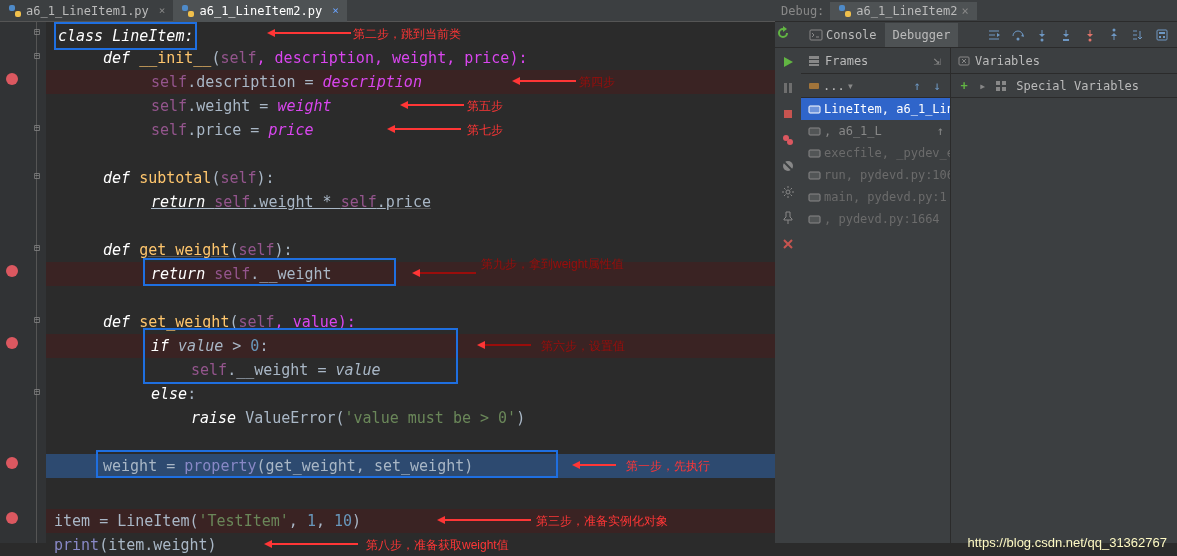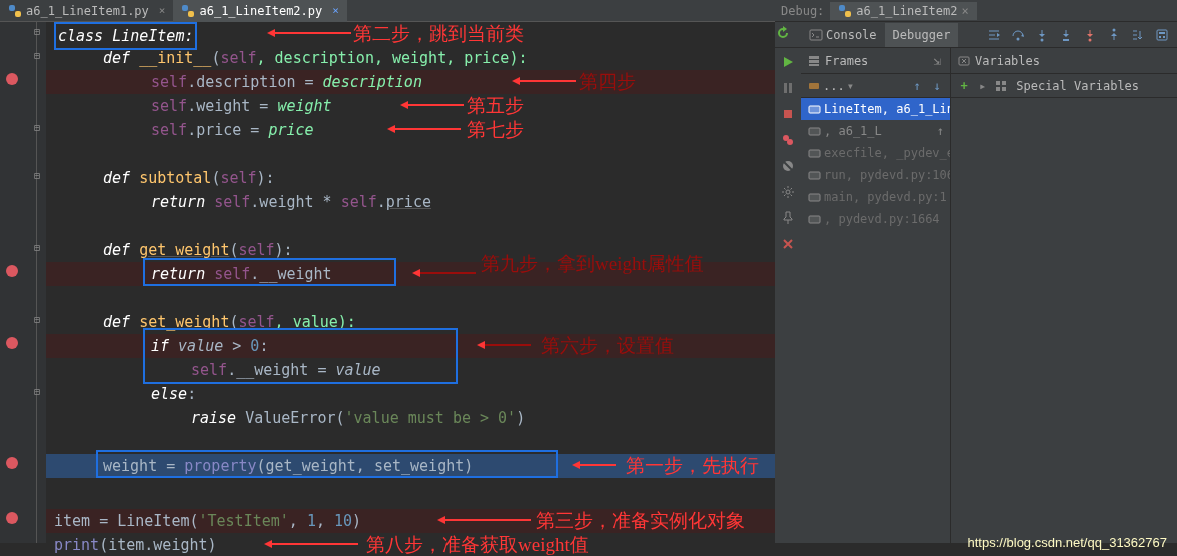--- a/index.html
+++ b/index.html
@@ -20,29 +20,29 @@
   .fold-ln { position:absolute; left:36px; top:0; width:1px; height:100%; background:#555; }
   .fold-m { position:absolute; left:32px; width:10px; height:10px; display:flex; align-items:center; justify-content:center; color:#888; font-size:10px; }
 
   .code { flex:1; position:relative; font-size:15px; line-height:24px; font-family:"Consolas","Monaco",monospace; }
   .ln { position:absolute; left:8px; white-space:pre; }
   .hl-line { position:absolute; left:0; right:0; height:24px; background:#3a2323; }
   .hl-exec { position:absolute; left:0; right:0; height:24px; background:#2d4a70; }
   .kw { color:#ffffff; font-style:italic; }
   .fn { color:#ffc66d; }
   .self-kw { color:#94558d; }
-  .param { color:#86efac; }
+  .param { color:#d946ef; }
   .str { color:#6a8759; }
   .num { color:#6897bb; }
   .blt { color:#8888c6; }
   .und { text-decoration:underline; text-decoration-color:#555; }
   .box-blue { border:2px solid #1f6fe0; display:inline-block; padding:0 2px; }
   .box-blue-abs { position:absolute; border:2px solid #1f6fe0; }
 
-  .anno { position:absolute; color:#ff3636; font-size:19px; white-space:pre; font-family:Liberation Serif, serif; }
+  .anno { position:absolute; color:#ff3636; font-size:12px; white-space:pre; font-family:Liberation Sans, sans-serif; }
   .anno-dk { color:#9a0d0b; }
   .arrow-red { position:absolute; height:2px; background:#ff3636; }
   .arrow-red::before { content:""; position:absolute; left:-8px; top:-3px; border:4px solid transparent; border-right:8px solid #ff3636; }
 
   
   .debug-pane { flex:1; background:#3c3f41; display:flex; flex-direction:column; }
   .debug-hdr { height:22px; display:flex; align-items:center; padding:0 6px; font-size:12px; color:#bbb; background:#3c3f41; border-bottom:1px solid #2b2b2b; }
   .debug-hdr .lbl { color:#888; margin-right:6px; }
   .debug-hdr .cfg-tab { display:flex; align-items:center; gap:4px; background:#4e5254; padding:2px 8px; }
   .debug-tool { height:26px; display:flex; border-bottom:1px solid #2b2b2b; }
@@ -129,21 +129,21 @@
         <div class="hl-line" style="top:312px;"></div>
         <div class="hl-exec" style="top:432px;"></div>
         <div class="hl-line" style="top:487px;"></div>
 
         <div class="ln" style="top:0px;"><span class="box-blue"><span class="kw">class LineItem:</span></span></div>
         <div class="ln" style="top:24px; left:57px;"><span class="kw">def </span><span class="fn">__init__</span><span>(</span><span class="self-kw">self</span><span class="param">, description, weight, price):</span></div>
         <div class="ln" style="top:48px; left:105px;"><span class="self-kw">self</span><span>.description = </span><span class="param" style="font-style:italic;">description</span></div>
         <div class="ln" style="top:72px; left:105px;"><span class="self-kw">self</span><span>.weight = </span><span class="param" style="font-style:italic;">weight</span></div>
         <div class="ln" style="top:96px; left:105px;"><span class="self-kw">self</span><span>.price = </span><span class="param" style="font-style:italic;">price</span></div>
         <div class="ln" style="top:144px; left:57px;"><span class="kw">def </span><span class="fn">subtotal</span><span>(</span><span class="self-kw">self</span><span>):</span></div>
-        <div class="ln" style="top:168px; left:105px;"><span class="kw">return </span><span class="self-kw">self</span><span>.weight * </span><span class="self-kw">self</span><span>.</span><span class="und">price</span></div>
+        <div class="ln" style="top:168px; left:105px;text-decoration:underline;"><span class="kw">return </span><span class="self-kw">self</span><span>.weight * </span><span class="self-kw">self</span><span>.</span><span class="und">price</span></div>
         <div class="ln" style="top:216px; left:57px;"><span class="kw">def </span><span class="fn und">get_weight</span><span>(</span><span class="self-kw">self</span><span>):</span></div>
         <div class="ln" style="top:240px; left:105px;"><span class="kw">return </span><span class="self-kw">self</span><span>.__weight</span></div>
         <div class="ln" style="top:288px; left:57px;"><span class="kw">def </span><span class="fn">set_weight</span><span>(</span><span class="self-kw">self</span><span class="param">, value):</span></div>
         <div class="ln" style="top:312px; left:105px;"><span class="kw">if </span><span style="font-style:italic;">value &gt; </span><span class="num">0</span><span>:</span></div>
         <div class="ln" style="top:336px; left:145px;"><span class="self-kw">self</span><span>.__weight = </span><span style="font-style:italic;">value</span></div>
         <div class="ln" style="top:360px; left:105px;"><span class="kw">else</span><span>:</span></div>
         <div class="ln" style="top:384px; left:145px;"><span class="kw">raise </span><span>ValueError</span><span>(</span><span class="str">'value must be &gt; 0'</span><span>)</span></div>
         <div class="ln" style="top:432px; left:57px;"><span>weight = </span><span class="blt">property</span><span>(get_weight, set_weight)</span></div>
         <div class="ln" style="top:487px;"><span>item = LineItem(</span><span class="str">'TestItem'</span><span>, </span><span class="num">1</span><span>, </span><span class="num">10</span><span>)</span></div>
         <div class="ln" style="top:511px;"><span class="blt">print</span><span>(item.weight)</span></div>

